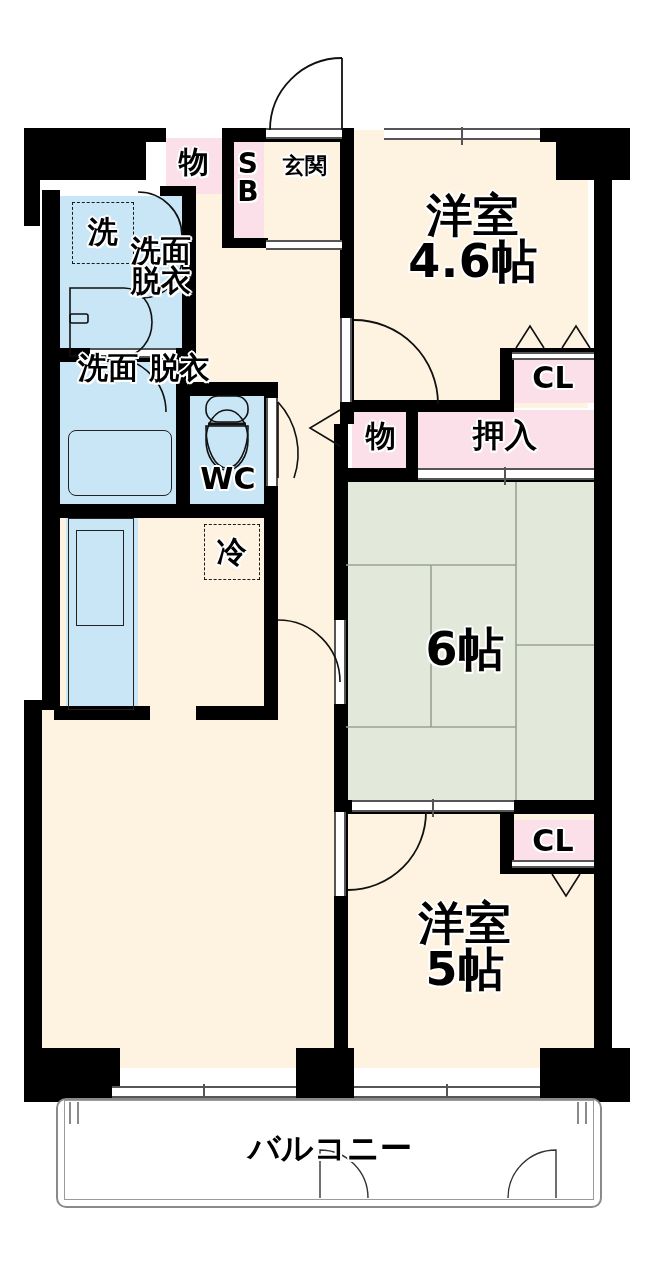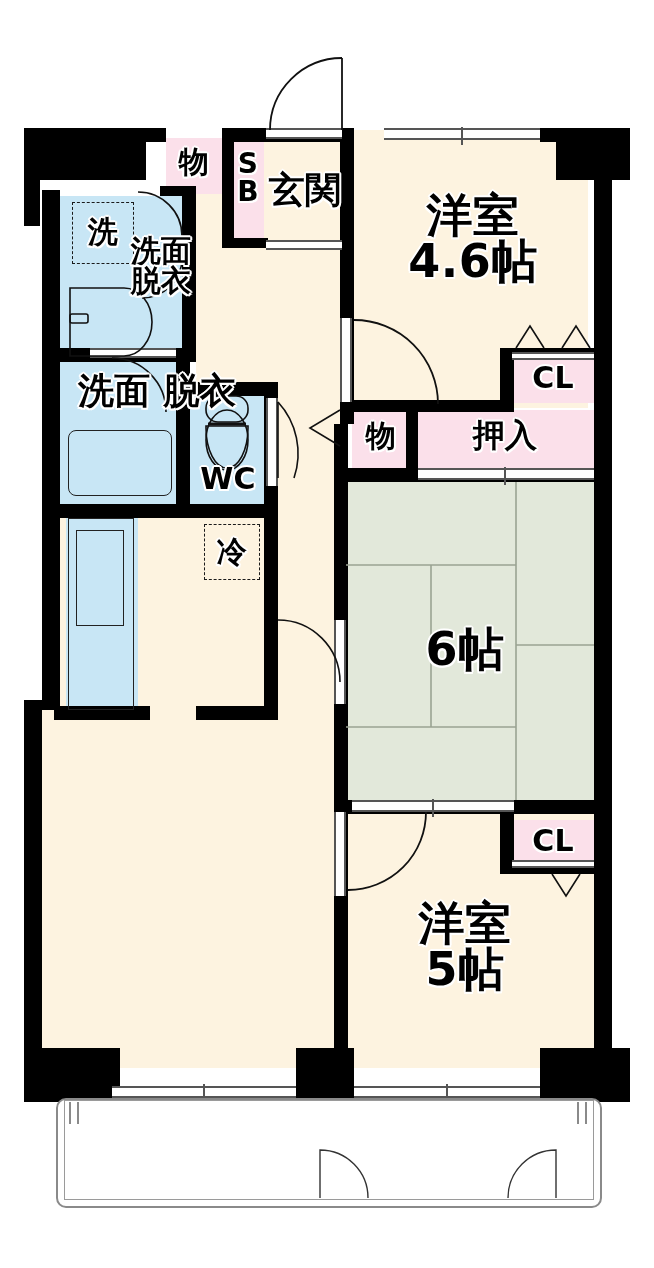--- a/index.html
+++ b/index.html
@@ -304,28 +304,28 @@
   <div class="lbl two" style="left:382px; top:580px; width:166px; font-size:46px;">
     <br>
     <span>6帖</span>
   </div>
 
   <div class="lbl two" style="left:382px; top:900px; width:166px; font-size:46px;">
     <span>洋室</span><br>
     <span>5帖</span>
   </div>
 
-  <div class="lbl" style="left:268px; top:172px; width:74px; font-size:36px;font-family:Liberation Serif, serif;">玄関</div>
+  <div class="lbl" style="left:268px; top:154px; width:74px; font-size:22px;">玄関</div>
 
   <div class="lbl two" style="left:120px; top:236px; width:82px; font-size:30px;">
     <span>洗面</span><br>
     <span>脱衣</span>
   </div>
 
-  <div class="lbl" style="left:78px; top:372px; width:90px; font-size:36px;">洗面
+  <div class="lbl" style="left:78px; top:352px; width:90px; font-size:30px;">洗面
 脱衣</div>
 
   <div class="lbl" style="left:192px; top:463px; width:72px; font-size:30px;">WC</div>
 
   <div class="lbl" style="left:168px; top:146px; width:52px; font-size:30px;">物</div>
 
   <div class="lbl two" style="left:232px; top:150px; width:32px; font-size:28px;">
     <span>S</span><br>
     <span>B</span>
   </div>
@@ -335,14 +335,15 @@
   <div class="lbl" style="left:440px; top:419px; width:130px; font-size:32px;">押入</div>
 
   <div class="lbl" style="left:516px; top:362px; width:74px; font-size:30px;">CL</div>
 
   <div class="lbl" style="left:516px; top:825px; width:74px; font-size:30px;">CL</div>
 
   <div class="lbl" style="left:76px; top:216px; width:54px; font-size:30px;">洗</div>
 
   <div class="lbl" style="left:206px; top:536px; width:52px; font-size:30px;">冷</div>
 
+  <div class="lbl" style="left:190px; top:1132px; width:280px; font-size:32px;">バルコニー</div>
 
 </div>
 
 </body></html>

